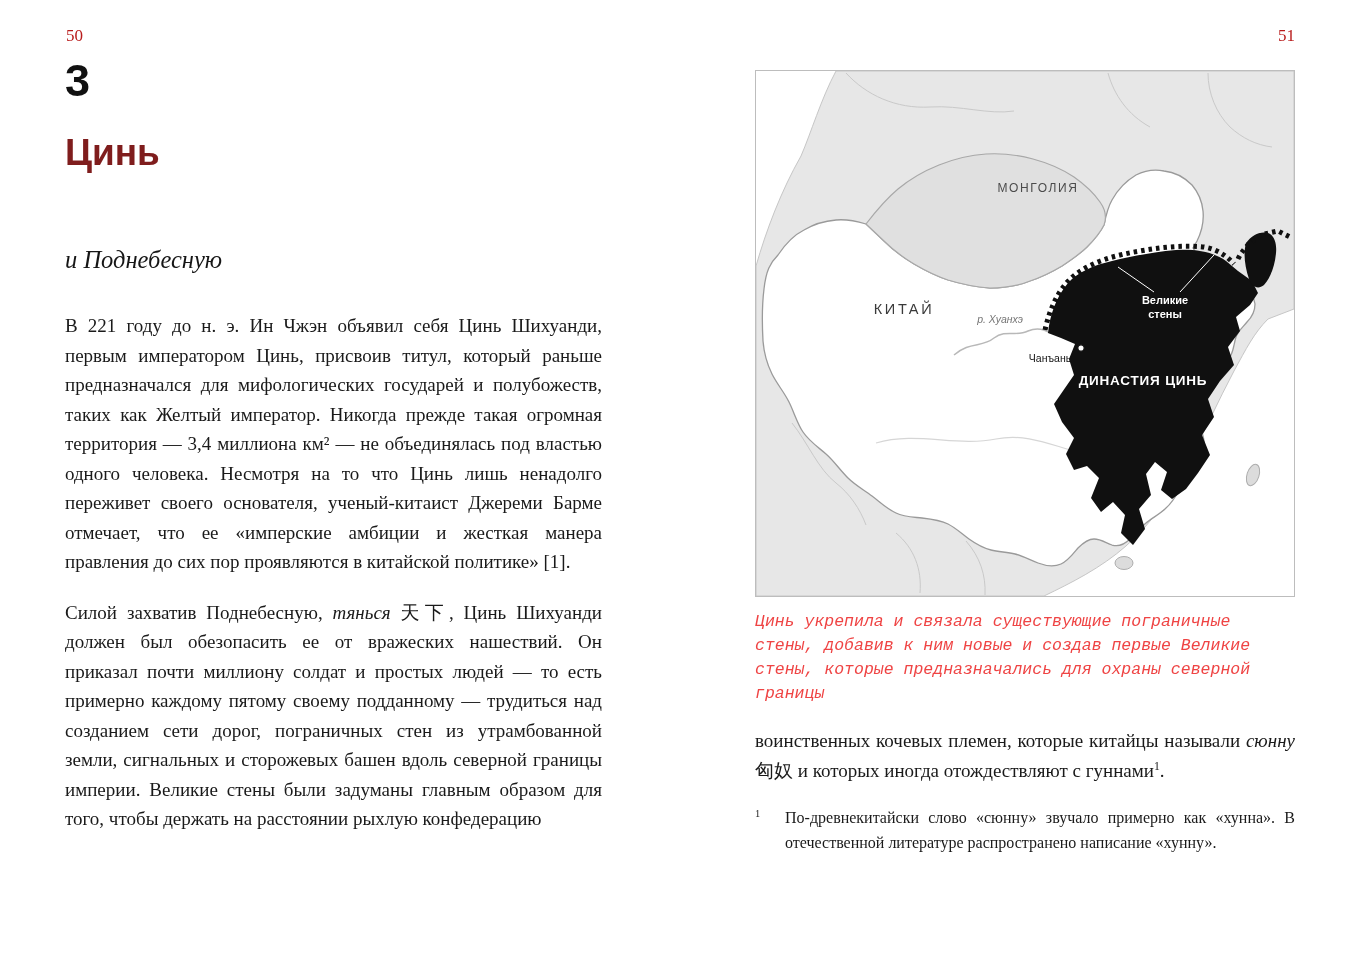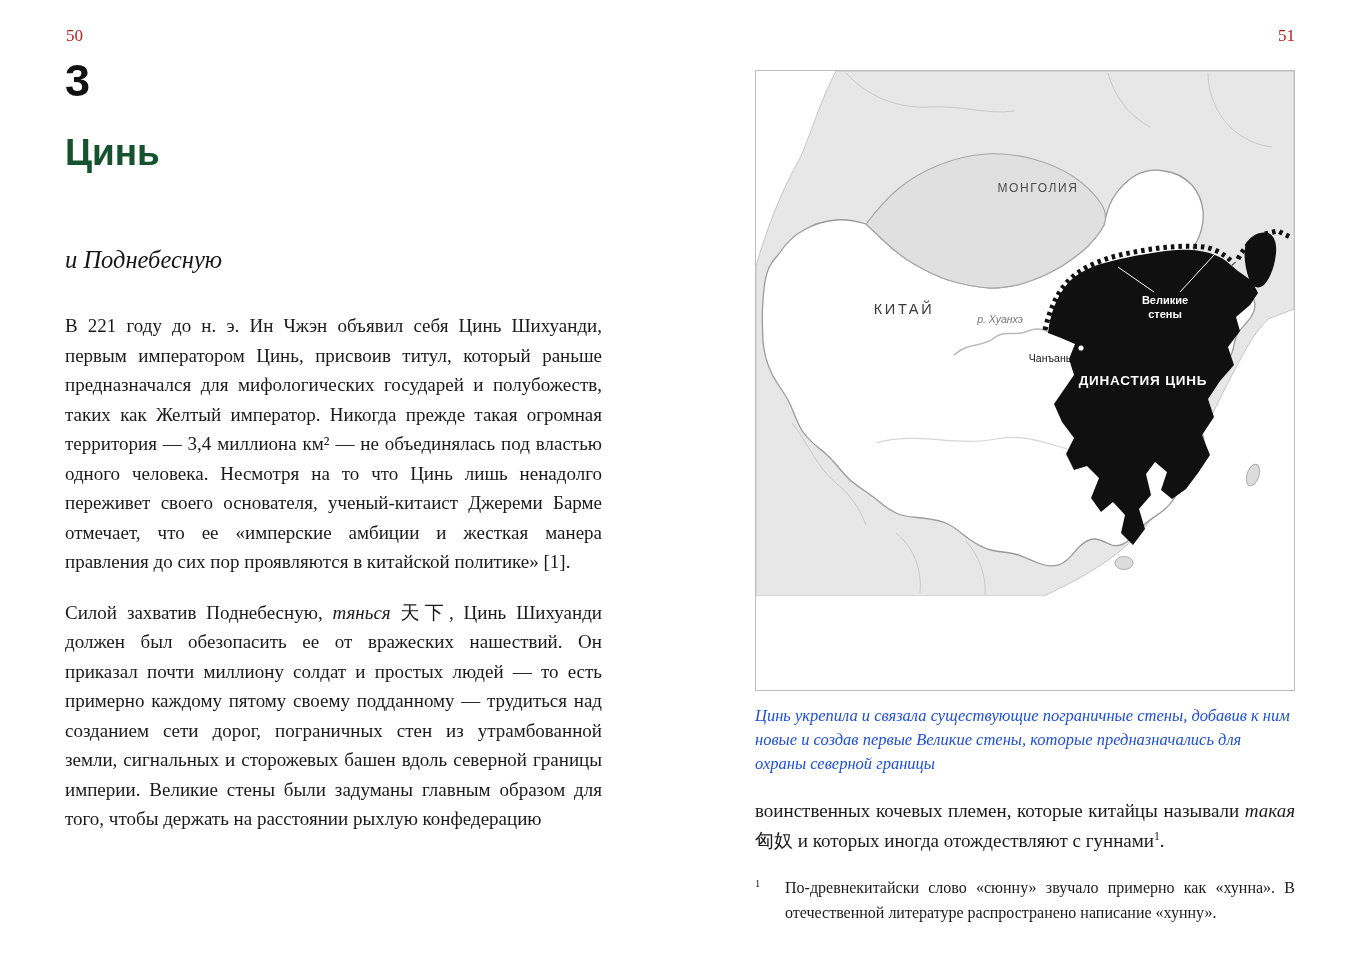--- a/index.html
+++ b/index.html
@@ -15,44 +15,44 @@
   .pagenum.right { right:64px; }
 
   
   .left-col { position:absolute; left:65px; top:58px; width:537px; }
   .chapter-number {
     font-family:"Liberation Sans","DejaVu Sans",sans-serif;
     font-weight:bold; font-size:45px; line-height:1; color:#111; margin:0;
   }
   .chapter-title {
     font-family:"Liberation Sans","DejaVu Sans",sans-serif;
-    font-weight:bold; font-size:37px; line-height:1; color:#14532d; margin:31px 0 0 0;
+    font-weight:bold; font-size:37px; line-height:1; color:#7f1d1d; margin:31px 0 0 0;
   }
   .subtitle {
     font-style:italic; font-size:24.5px; line-height:1.8; margin-top:23px; color:#161616;
   }
   .bodytext {
     font-size:19px; line-height:29.5px; text-align:justify; margin:0;
     hyphens:auto; -webkit-hyphens:auto;
   }
   .p1 { margin-top:29px; }
   .p2 { margin-top:21px; }
   .bodytext i { font-style:italic; }
   .bodytext sup { font-size:0.62em; vertical-align:super; line-height:0; }
 
   
   .right-col { position:absolute; left:755px; top:70px; width:540px; }
   .map-figure {
-    margin:0; width:540px; height:621px; border:1px solid #bdbdbd;
+    margin:0; width:540px; height:527px; border:1px solid #bdbdbd;
     box-sizing:border-box; background:#fff;
   }
   .map-figure svg { display:block; }
   .caption {
-    font-family:Liberation Serif, serif;
-    font-style:italic; font-size:16.5px; line-height:1.46; margin:13px 0 0 0; color:#1d4ed8;
+    font-family:Liberation Mono, monospace;
+    font-style:italic; font-size:16.5px; line-height:1.46; margin:13px 0 0 0; color:#ef4444;
   }
   .rc-body { margin-top:20px; }
   .footnote {
     display:flex; margin-top:21px; font-size:16px; line-height:24.5px; color:#1a1a1a;
   }
   .fn-marker { flex:0 0 30px; width:30px; }
   .fn-marker sup { font-size:0.65em; vertical-align:super; line-height:0; }
   .fn-text { flex:1; text-align:justify; }
 
   
@@ -126,21 +126,21 @@
         <text class="m-river" x="244" y="252" text-anchor="middle">р. Хуанхэ</text>
         <text class="m-city" x="294" y="291" text-anchor="middle">Чанъань</text>
         <text class="m-walls" x="409" y="233" text-anchor="middle">Великие</text>
         <text class="m-walls" x="409" y="247" text-anchor="middle">стены</text>
         <text class="m-dyn" x="387" y="314" text-anchor="middle">ДИНАСТИЯ ЦИНЬ</text>
       </svg>
     </figure>
 
     <p class="caption">Цинь укрепила и связала существующие пограничные стены, добавив к ним новые и создав первые Великие стены, которые предназначались для охраны северной границы</p>
 
-    <p class="bodytext rc-body"><span>воинственных кочевых племен, которые китайцы называли </span><i>такая</i><span> 匈奴 </span><span>и которых иногда отождествляют с гуннами</span><sup>1</sup><span>.</span></p>
+    <p class="bodytext rc-body"><span>воинственных кочевых племен, которые китайцы называли </span><i>сюнну</i><span> 匈奴 </span><span>и которых иногда отождествляют с гуннами</span><sup>1</sup><span>.</span></p>
 
     <div class="footnote">
       <span class="fn-marker"><sup>1</sup></span>
       <span class="fn-text">По-древнекитайски слово «сюнну» звучало примерно как «хунна». В отечественной литературе распространено написание «хунну».</span>
     </div>
 
   </div>
 </div>
 
 </body></html>

